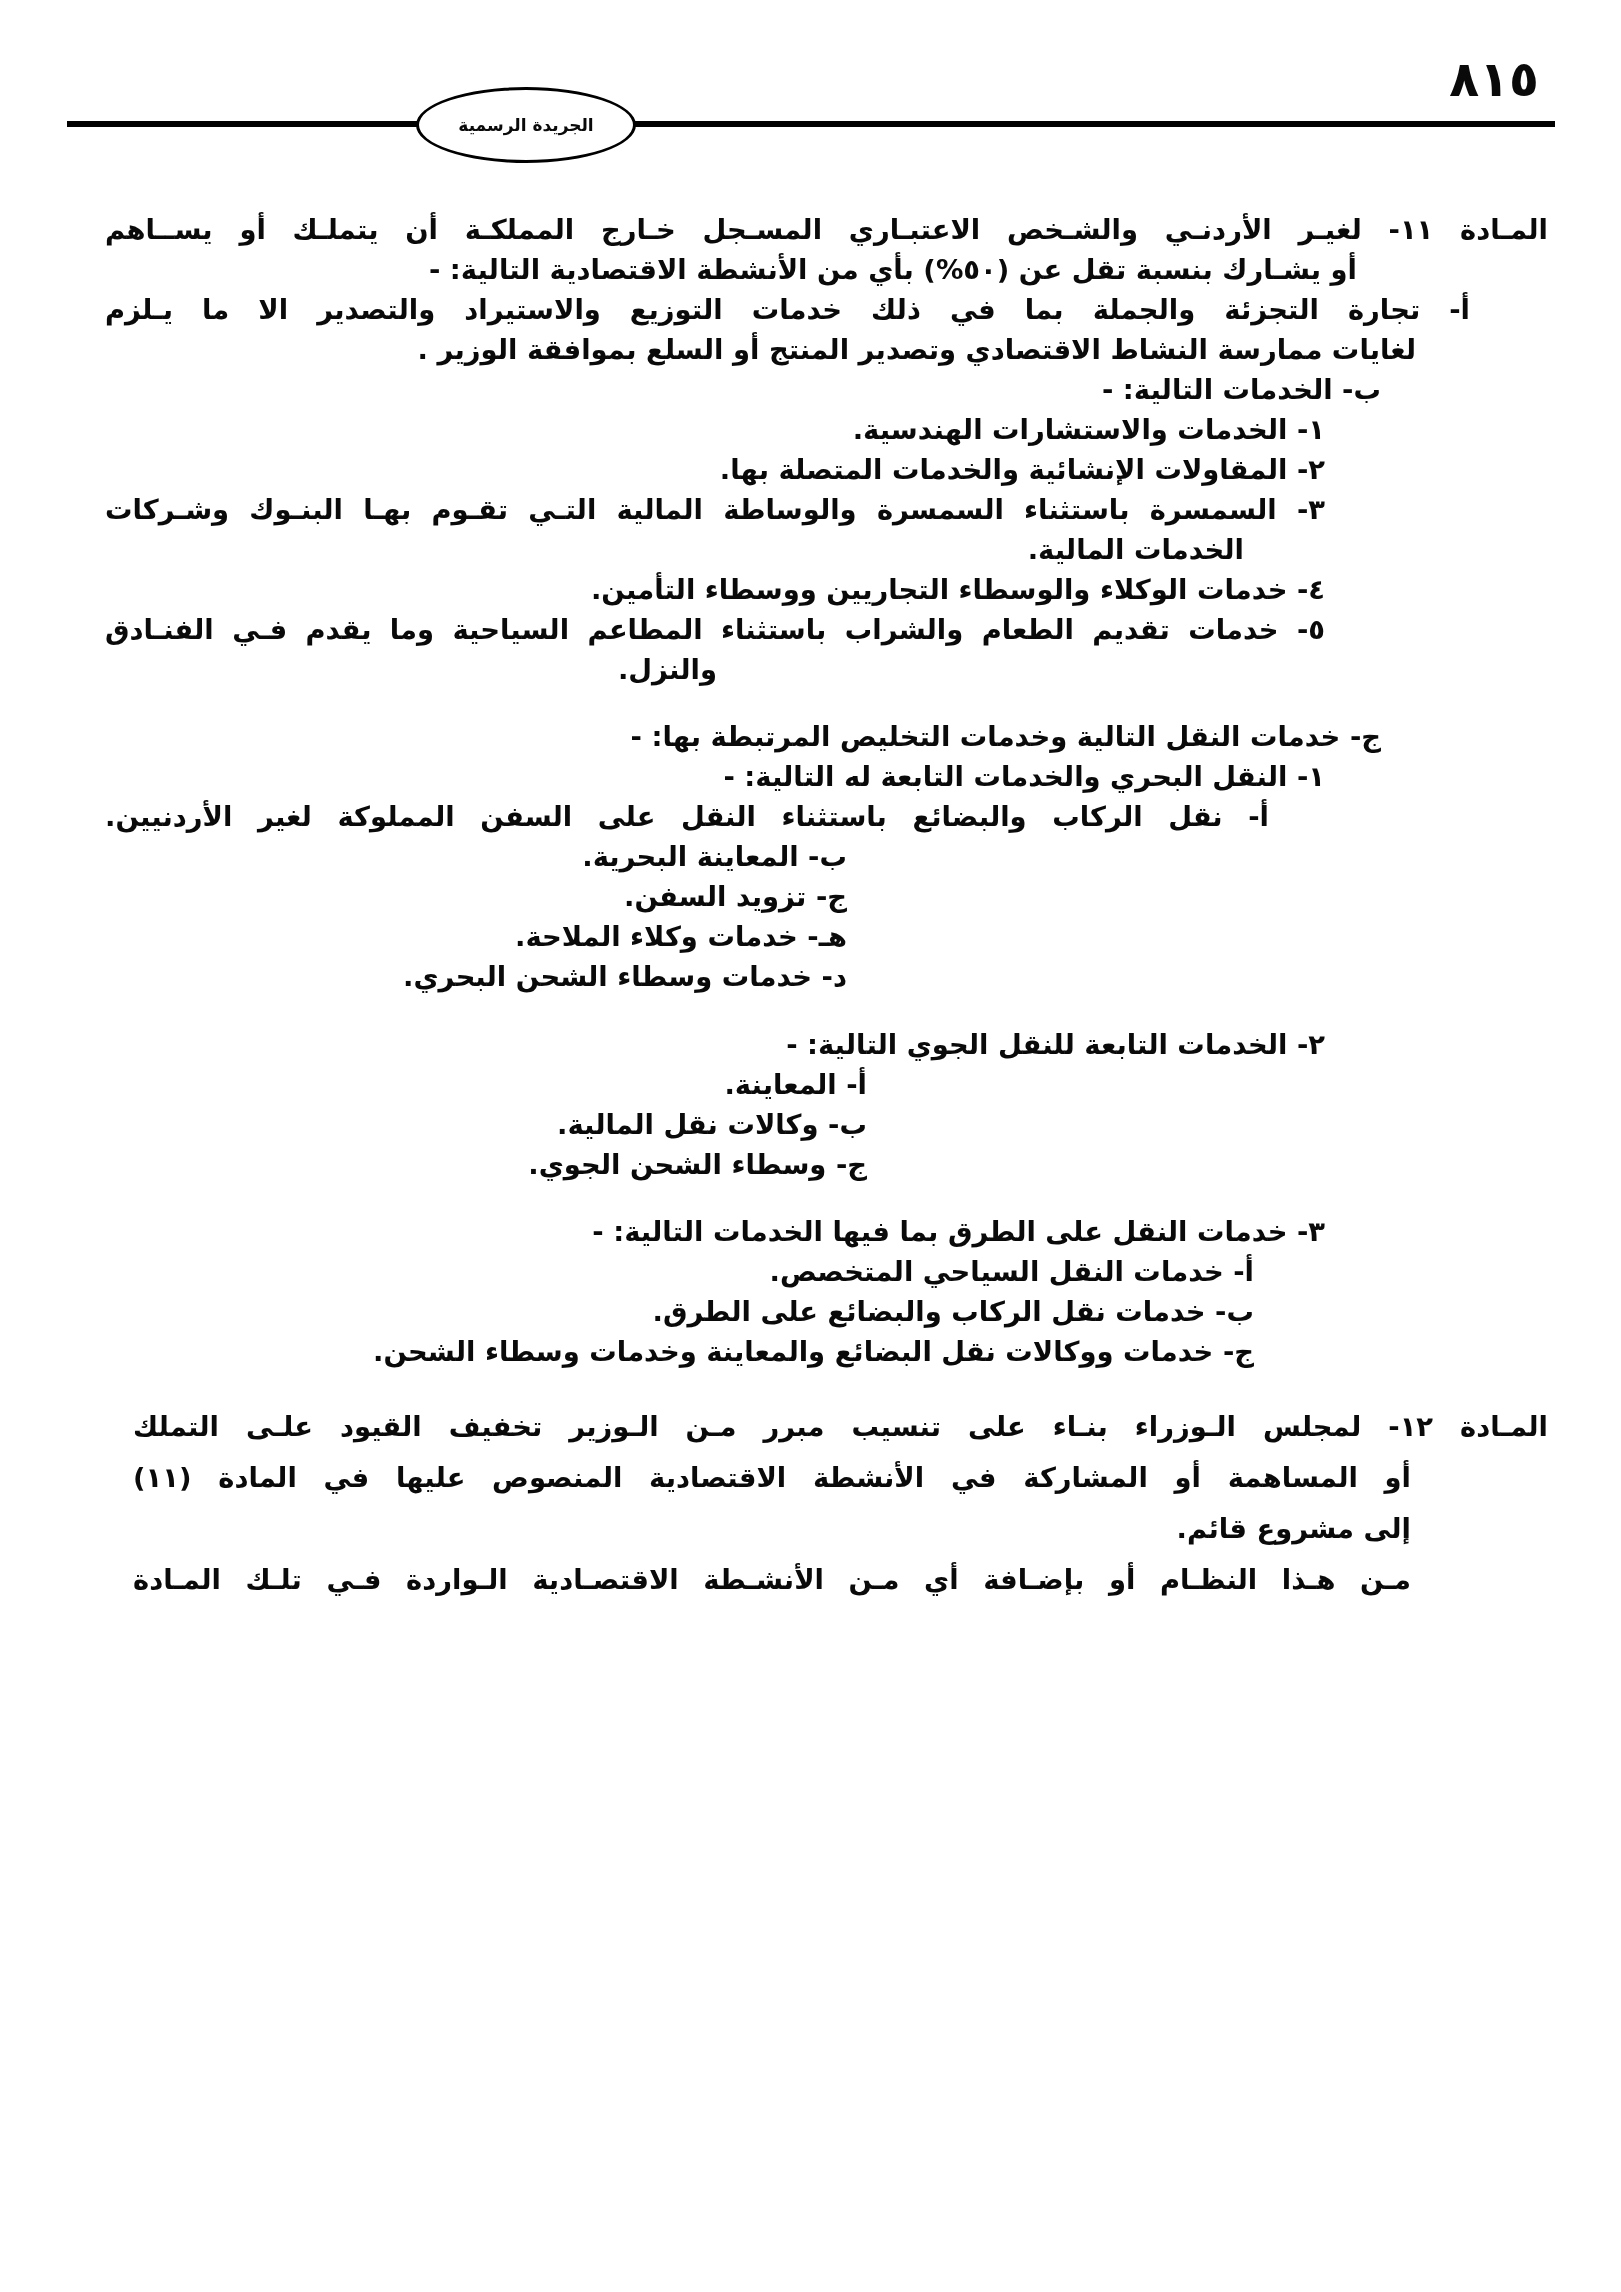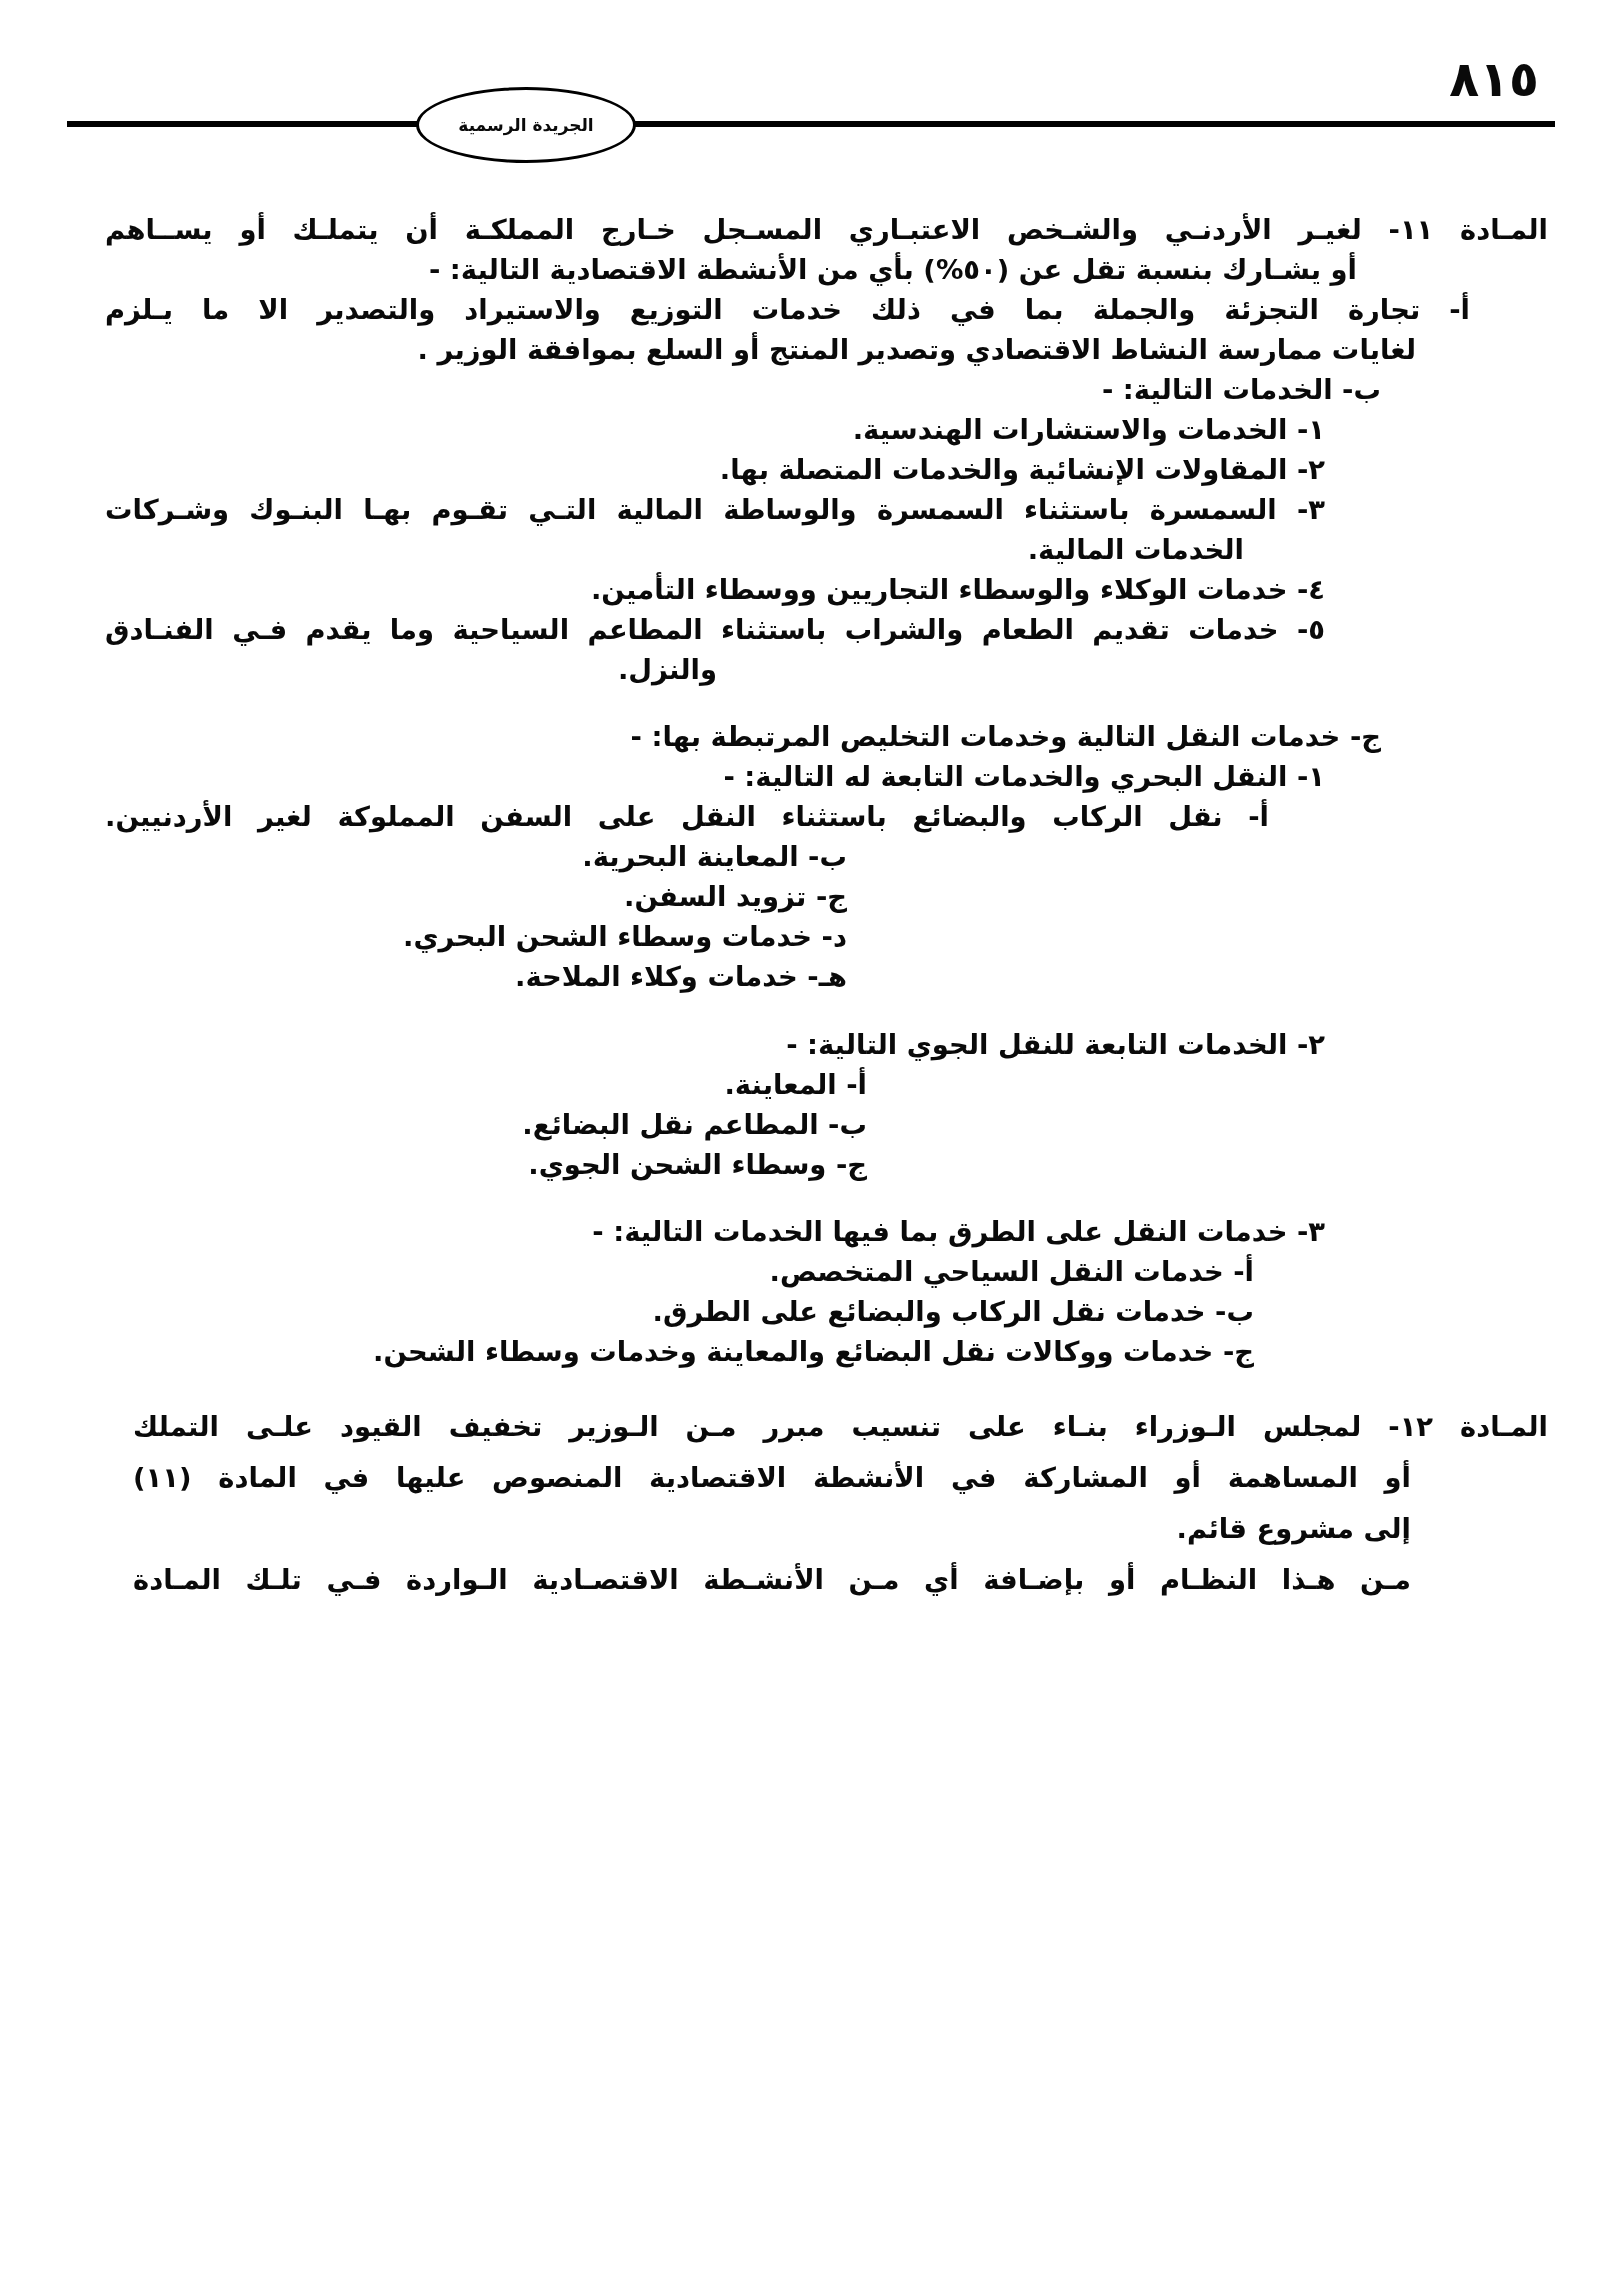--- a/index.html
+++ b/index.html
@@ -111,26 +111,26 @@
       <div class="ln i310">الخدمات المالية.</div>
       <div class="ln i228">٤- خدمات الوكلاء والوسطاء التجاريين ووسطاء التأمين.</div>
       <div class="ln j i228">٥- خدمات تقديم الطعام والشراب باستثناء المطاعم السياحية وما يقدم فـي الفنـادق</div>
       <div class="ln i848">والنزل.</div>
 
       <div class="ln i170 gap">ج- خدمات النقل التالية وخدمات التخليص المرتبطة بها: -</div>
       <div class="ln i228">١- النقل البحري والخدمات التابعة له التالية: -</div>
       <div class="ln j i285">أ- نقل الركاب والبضائع باستثناء النقل على السفن المملوكة لغير الأردنيين.</div>
       <div class="ln i715">ب- المعاينة البحرية.</div>
       <div class="ln i715">ج- تزويد السفن.</div>
+      <div class="ln i715">هـ- خدمات وكلاء الملاحة.</div>
       <div class="ln i715">د- خدمات وسطاء الشحن البحري.</div>
-      <div class="ln i715">هـ- خدمات وكلاء الملاحة.</div>
 
       <div class="ln i228 gap">٢- الخدمات التابعة للنقل الجوي التالية: -</div>
       <div class="ln i695">أ- المعاينة.</div>
-      <div class="ln i695">ب- المطاعم نقل البضائع.</div>
+      <div class="ln i695">ب- وكالات نقل المالية.</div>
       <div class="ln i695">ج- وسطاء الشحن الجوي.</div>
 
       <div class="ln i228 gap">٣- خدمات النقل على الطرق بما فيها الخدمات التالية: -</div>
       <div class="ln i300">أ- خدمات النقل السياحي المتخصص.</div>
       <div class="ln i300">ب- خدمات نقل الركاب والبضائع على الطرق.</div>
       <div class="ln i300">ج- خدمات ووكالات نقل البضائع والمعاينة وخدمات وسطاء الشحن.</div>
     </div>
 
     <div class="a12">
       <div class="ln j i0">المـادة ١٢- لمجلس الـوزراء بنـاء على تنسيب مبرر مـن الـوزير تخفيف القيود علـى التملك</div>

